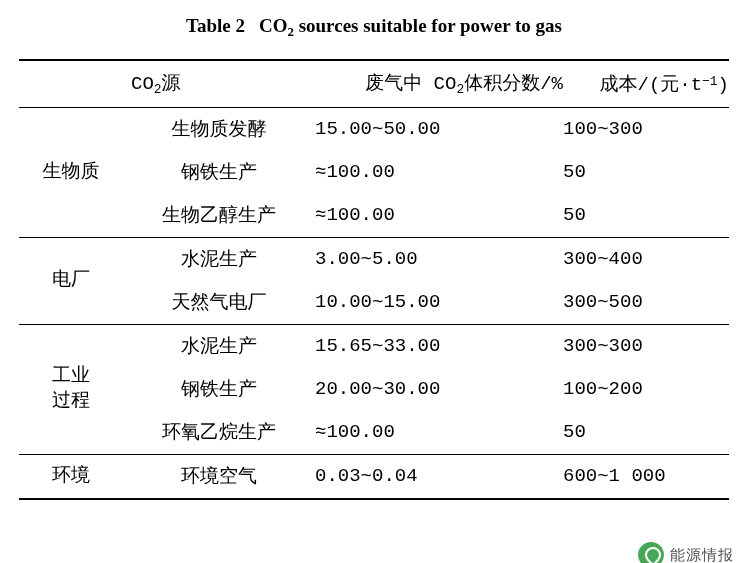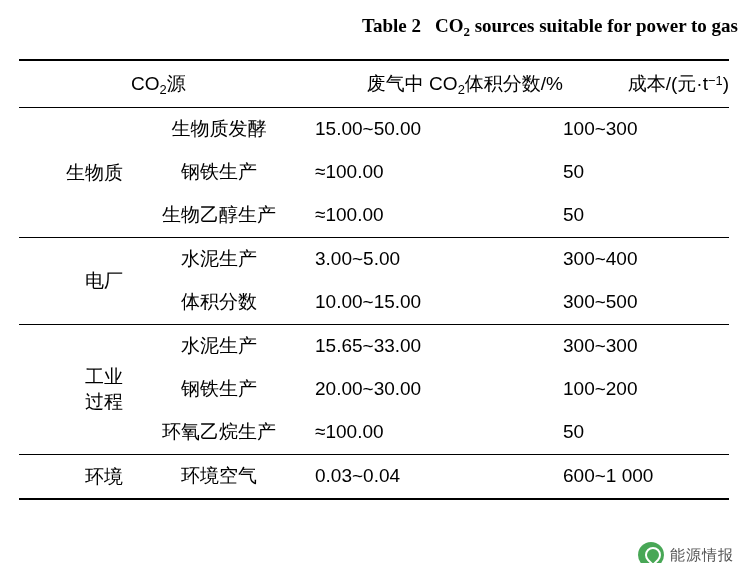--- a/index.html
+++ b/index.html
@@ -29,21 +29,21 @@
     font-size: 25px;
     letter-spacing: 1px;
     margin-top: 18px;
     margin-bottom: 0;
     line-height: 34px;
   }
   .title-cn .label {
     margin-right: 16px;
   }
   .title-en {
-    text-align: right;
+    text-align: center;
     font-family: "Liberation Serif", serif;
     font-weight: bold;
     font-size: 19px;
     margin-top: 13px;
     margin-bottom: 0;
     line-height: 26px;
   }
   .title-en .label {
     margin-right: 14px;
   }
@@ -58,21 +58,21 @@
   table.data {
     width: 710px;
     margin: 14px auto 0 auto;
     border-collapse: collapse;
     table-layout: fixed;
   }
   table.data td, table.data th {
     padding: 0;
     font-weight: normal;
     font-size: 19px;
-    font-family: Liberation Sans, sans-serif;
+    font-family: Liberation Mono, monospace;
   }
   .rule-top td {
     border-top: 2.5px solid #000;
   }
   .hdr td {
     border-bottom: 1.6px solid #000;
     height: 46px;
     text-align: right;
     vertical-align: middle;
     font-size: 19.5px;
@@ -84,21 +84,21 @@
   .grp-sep td {
     border-top: 1.2px solid #000;
   }
   .body-row td {
     height: 43px;
     vertical-align: middle;
     text-align: left;
     font-size: 19.5px;
   }
   td.cat {
-    text-align: right;
+    text-align: center;
     padding-left: 6px;
     vertical-align: middle;
     line-height: 25px;
   }
   td.src {
     text-align: center;
     padding-left: 8px;
   }
   .rule-bottom td {
     border-top: 2.5px solid #000;
@@ -192,21 +192,21 @@
         <td>50</td>
       </tr>
 
       <tr class="body-row grp-sep">
         <td class="cat" rowspan="2">电厂</td>
         <td class="src">水泥生产</td>
         <td>3.00~5.00</td>
         <td>300~400</td>
       </tr>
       <tr class="body-row">
-        <td class="src">体积分数</td>
+        <td class="src">天然气电厂</td>
         <td>10.00~15.00</td>
         <td>300~500</td>
       </tr>
 
       <tr class="body-row grp-sep">
         <td class="cat" rowspan="3"><span>工业</span><br><span>过程</span></td>
         <td class="src">水泥生产</td>
         <td>15.65~33.00</td>
         <td>300~300</td>
       </tr>

